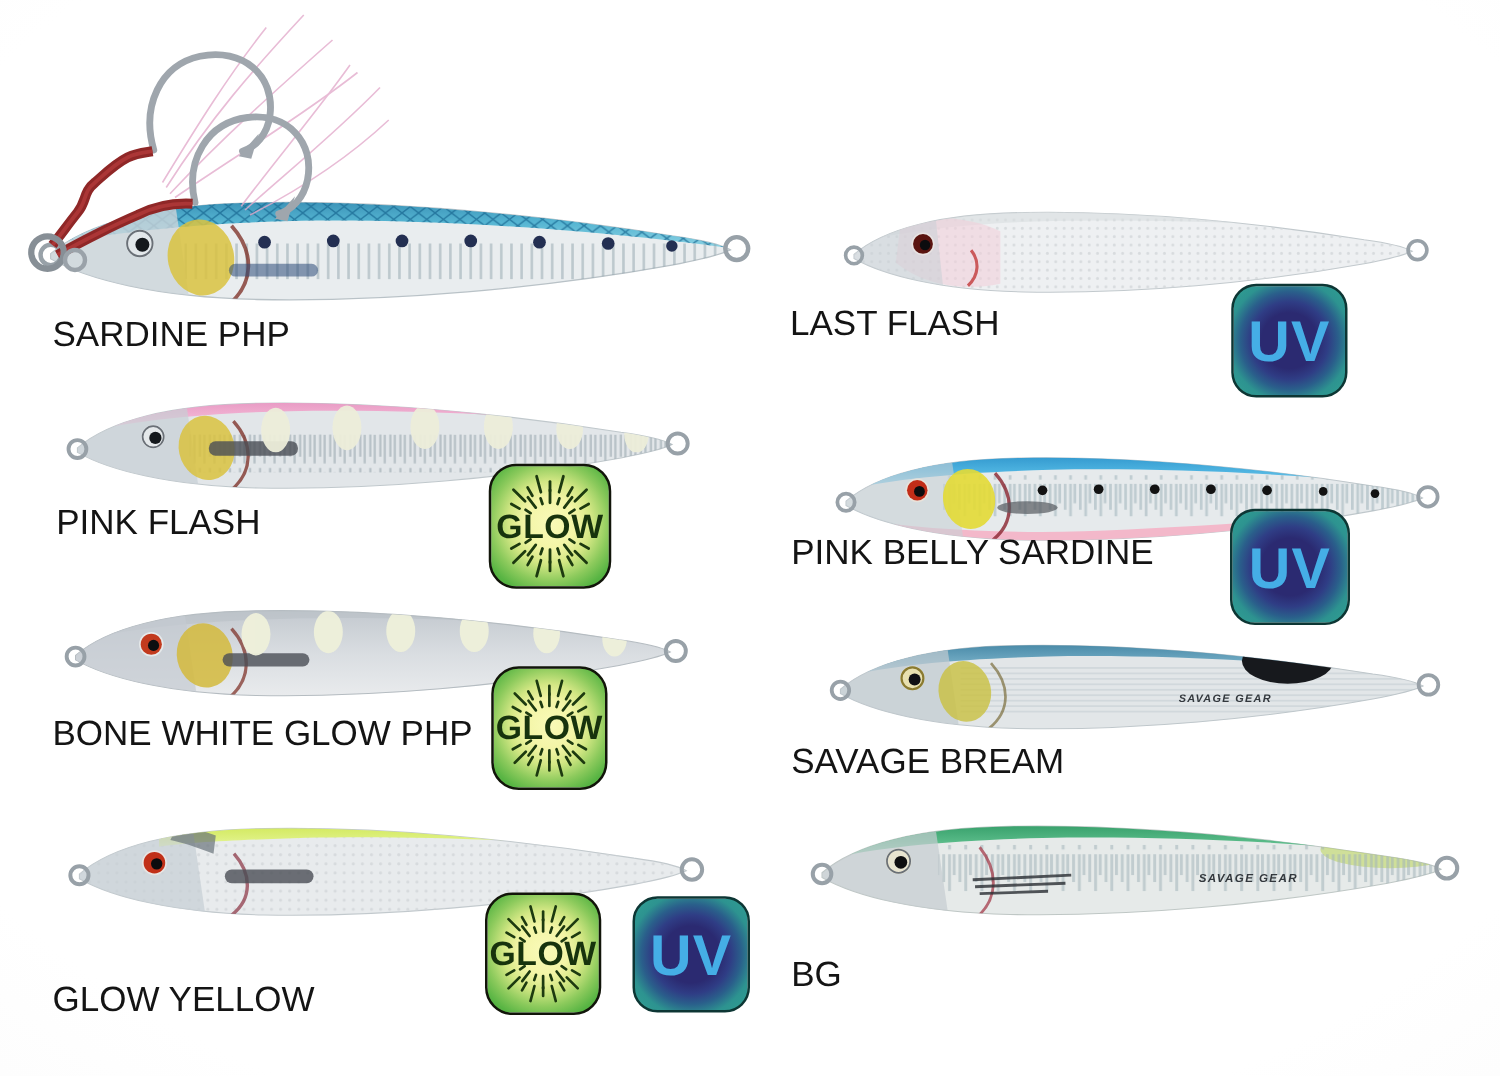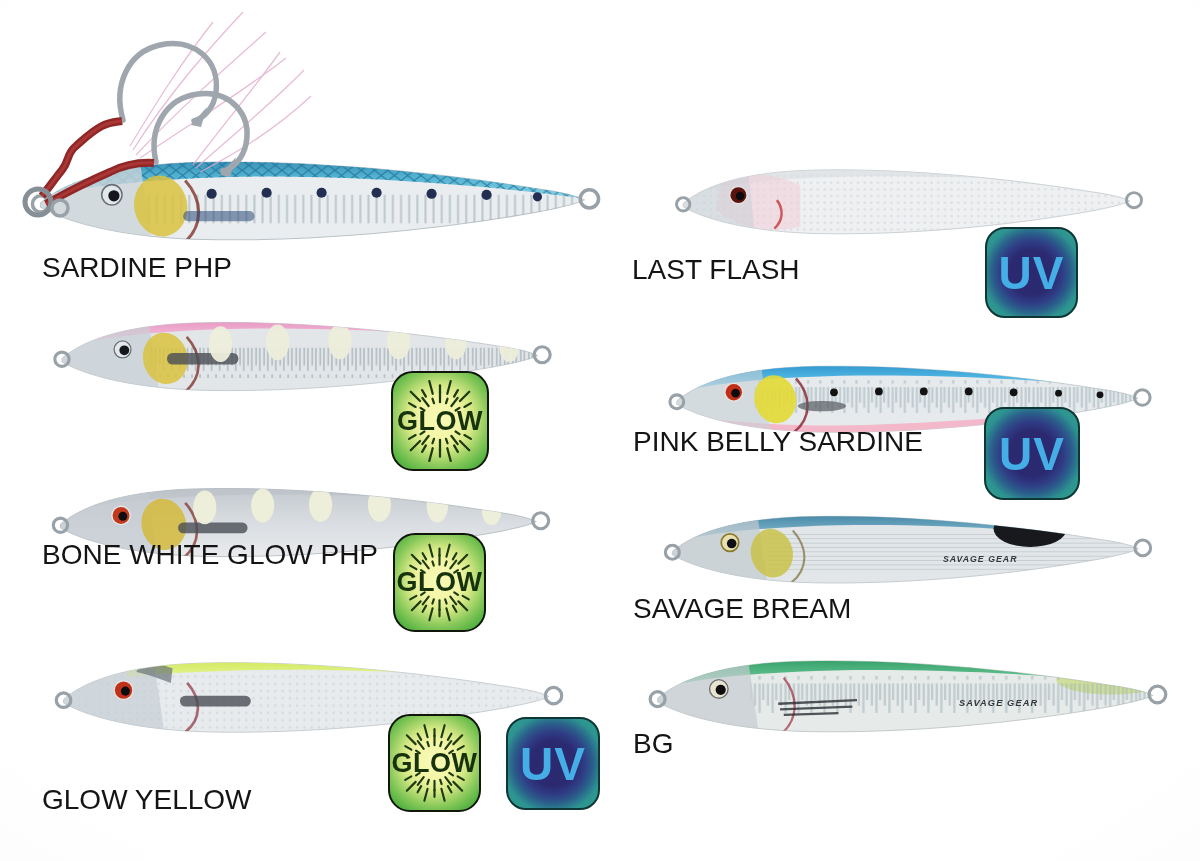--- a/index.html
+++ b/index.html
@@ -133,21 +133,21 @@
         <path d="M55 20 C95 14 125 18 150 30 L150 80 C110 88 75 80 50 60 Z" fill="#f3cdd8" opacity=".55"></path>
         <path d="M122 48 C130 58 130 72 119 82" stroke="#c23a3a" stroke-width="3" fill="none" opacity=".8"></path>
         <path d="M10 50 C28 32 52 22 88 16 L96 90 C60 86 32 72 10 56 Z" fill="#c9d0d5" opacity=".55"></path>
       </g>
       <circle cx="76" cy="42" r="11" fill="#e8e3e2"></circle>
       <circle cx="76" cy="42" r="9.5" fill="#5a1410"></circle>
       <circle cx="78" cy="43" r="5" fill="#0c0c0e"></circle>
       <circle cx="10" cy="53" r="8" fill="none" stroke="#98a1a8" stroke-width="3.5"></circle>
       <circle cx="549" cy="48" r="9" fill="none" stroke="#98a1a8" stroke-width="3.5"></circle>
     </svg>
-    <div class="label" style="left:632px;top:252px">
+    <div class="label" style="left:632px;top:241px">
       <span>LAST FLASH</span><div></div>
     </div>
     <div class="badge badge-uv" style="left:985px;top:227px;width:93px;height:91px">
       <span class="txt">UV</span>
     </div>
   </div>
 
   <div class="product">
     <svg class="lure" style="left:30px;top:312px;width:545px;height:98px" viewBox="0 0 560 110">
       <defs>
@@ -180,21 +180,21 @@
             <ellipse cx="512" cy="40" rx="11" ry="16"></ellipse>
         </g>
       </g>
       <circle cx="78" cy="42" r="10.5" fill="#e4e8ea"></circle>
       <circle cx="78" cy="42" r="9.5" fill="none" stroke="#6a7077" stroke-width="1.5"></circle>
       <circle cx="80" cy="43" r="5.5" fill="#14181c"></circle>
       <circle cx="10" cy="53" r="8" fill="none" stroke="#98a1a8" stroke-width="3.5"></circle>
       <circle cx="549" cy="48" r="9" fill="none" stroke="#98a1a8" stroke-width="3.5"></circle>
     </svg>
     <div class="label" style="left:45px;top:400px">
-      
+      <span>PINK FLASH</span>
     </div>
     <div class="badge badge-glow" style="left:391px;top:371px;width:98px;height:100px">
       <svg class="rays" viewBox="0 0 100 100">
           <line x1="24.01923788646684" y1="35" x2="17.091034656191326" y2="31.000000000000004"></line>
           <line x1="28.786796564403577" y1="28.786796564403573" x2="18.887301627791913" y2="18.887301627791906"></line>
           <line x1="35.00000000000001" y1="24.01923788646684" x2="31.000000000000007" y2="17.091034656191326"></line>
           <line x1="42.235428646924376" y1="21.02222521132795" x2="38.611962015489084" y2="7.499263643280997"></line>
           <line x1="50" y1="20" x2="50" y2="12"></line>
           <line x1="57.764571353075624" y1="21.02222521132795" x2="61.388037984510916" y2="7.499263643280997"></line>
           <line x1="65" y1="24.019237886466843" x2="69" y2="17.091034656191333"></line>
@@ -303,21 +303,21 @@
           <ellipse cx="433" cy="32" rx="12" ry="18"></ellipse>
             <ellipse cx="494" cy="37" rx="11" ry="16"></ellipse>
         </g>
       </g>
       <circle cx="78" cy="42" r="11" fill="#e6e9ea"></circle>
       <circle cx="78" cy="42" r="9.5" fill="#c23a1e"></circle>
       <circle cx="80" cy="43" r="5" fill="#0e0e10"></circle>
       <circle cx="10" cy="53" r="8" fill="none" stroke="#98a1a8" stroke-width="3.5"></circle>
       <circle cx="549" cy="48" r="9" fill="none" stroke="#98a1a8" stroke-width="3.5"></circle>
     </svg>
-    <div class="label" style="left:42px;top:537px">
+    <div class="label" style="left:42px;top:569px">
       <span>BONE WHITE GLOW PHP</span><div></div>
     </div>
     <div class="badge badge-glow" style="left:393px;top:533px;width:93px;height:99px">
       <svg class="rays" viewBox="0 0 100 100">
           <line x1="24.01923788646684" y1="35" x2="17.091034656191326" y2="31.000000000000004"></line>
           <line x1="28.786796564403577" y1="28.786796564403573" x2="18.887301627791913" y2="18.887301627791906"></line>
           <line x1="35.00000000000001" y1="24.01923788646684" x2="31.000000000000007" y2="17.091034656191326"></line>
           <line x1="42.235428646924376" y1="21.02222521132795" x2="38.611962015489084" y2="7.499263643280997"></line>
           <line x1="50" y1="20" x2="50" y2="12"></line>
           <line x1="57.764571353075624" y1="21.02222521132795" x2="61.388037984510916" y2="7.499263643280997"></line>
@@ -487,18 +487,18 @@
         <path d="M146 30 C162 50 162 74 144 90" stroke="#a03040" stroke-width="2.5" fill="none" opacity=".7"></path>
         <path d="M140 58 L225 54 M142 64 L220 61 M146 70 L205 68" stroke="#2a2e33" stroke-width="2.5" opacity=".8"></path>
         <text x="335" y="60" font-family="Liberation Sans, sans-serif" font-size="10" font-weight="bold" font-style="italic" letter-spacing="1.2" fill="#33383d">SAVAGE GEAR</text>
       </g>
       <circle cx="76" cy="42" r="11" fill="#e8e4d0"></circle>
       <circle cx="76" cy="42" r="10" fill="none" stroke="#6a7077" stroke-width="1.5"></circle>
       <circle cx="78" cy="43" r="5.5" fill="#0e0e10"></circle>
       <circle cx="10" cy="53" r="8" fill="none" stroke="#98a1a8" stroke-width="3.5"></circle>
       <circle cx="549" cy="48" r="9" fill="none" stroke="#98a1a8" stroke-width="3.5"></circle>
     </svg>
-    <div class="label" style="left:633px;top:726px">
+    <div class="label" style="left:633px;top:762px">
       <span>BG</span><div></div>
     </div>
   </div>
 
 </div>
 
 </body></html>

